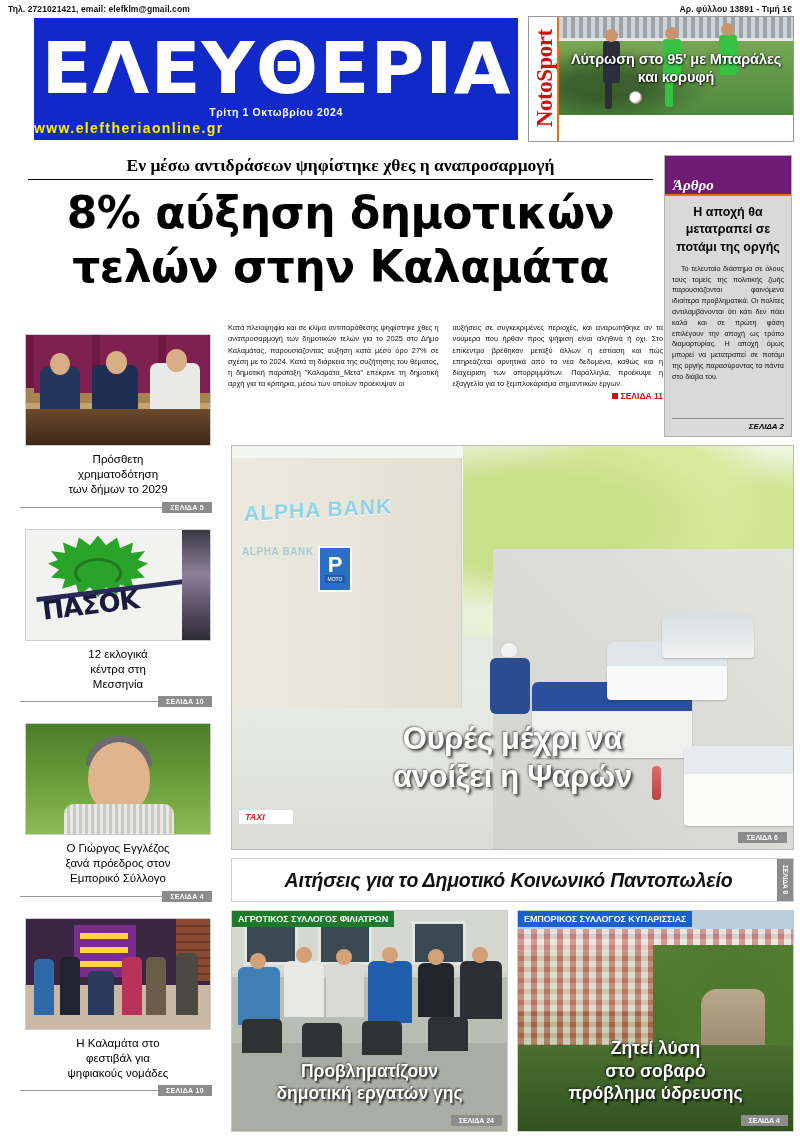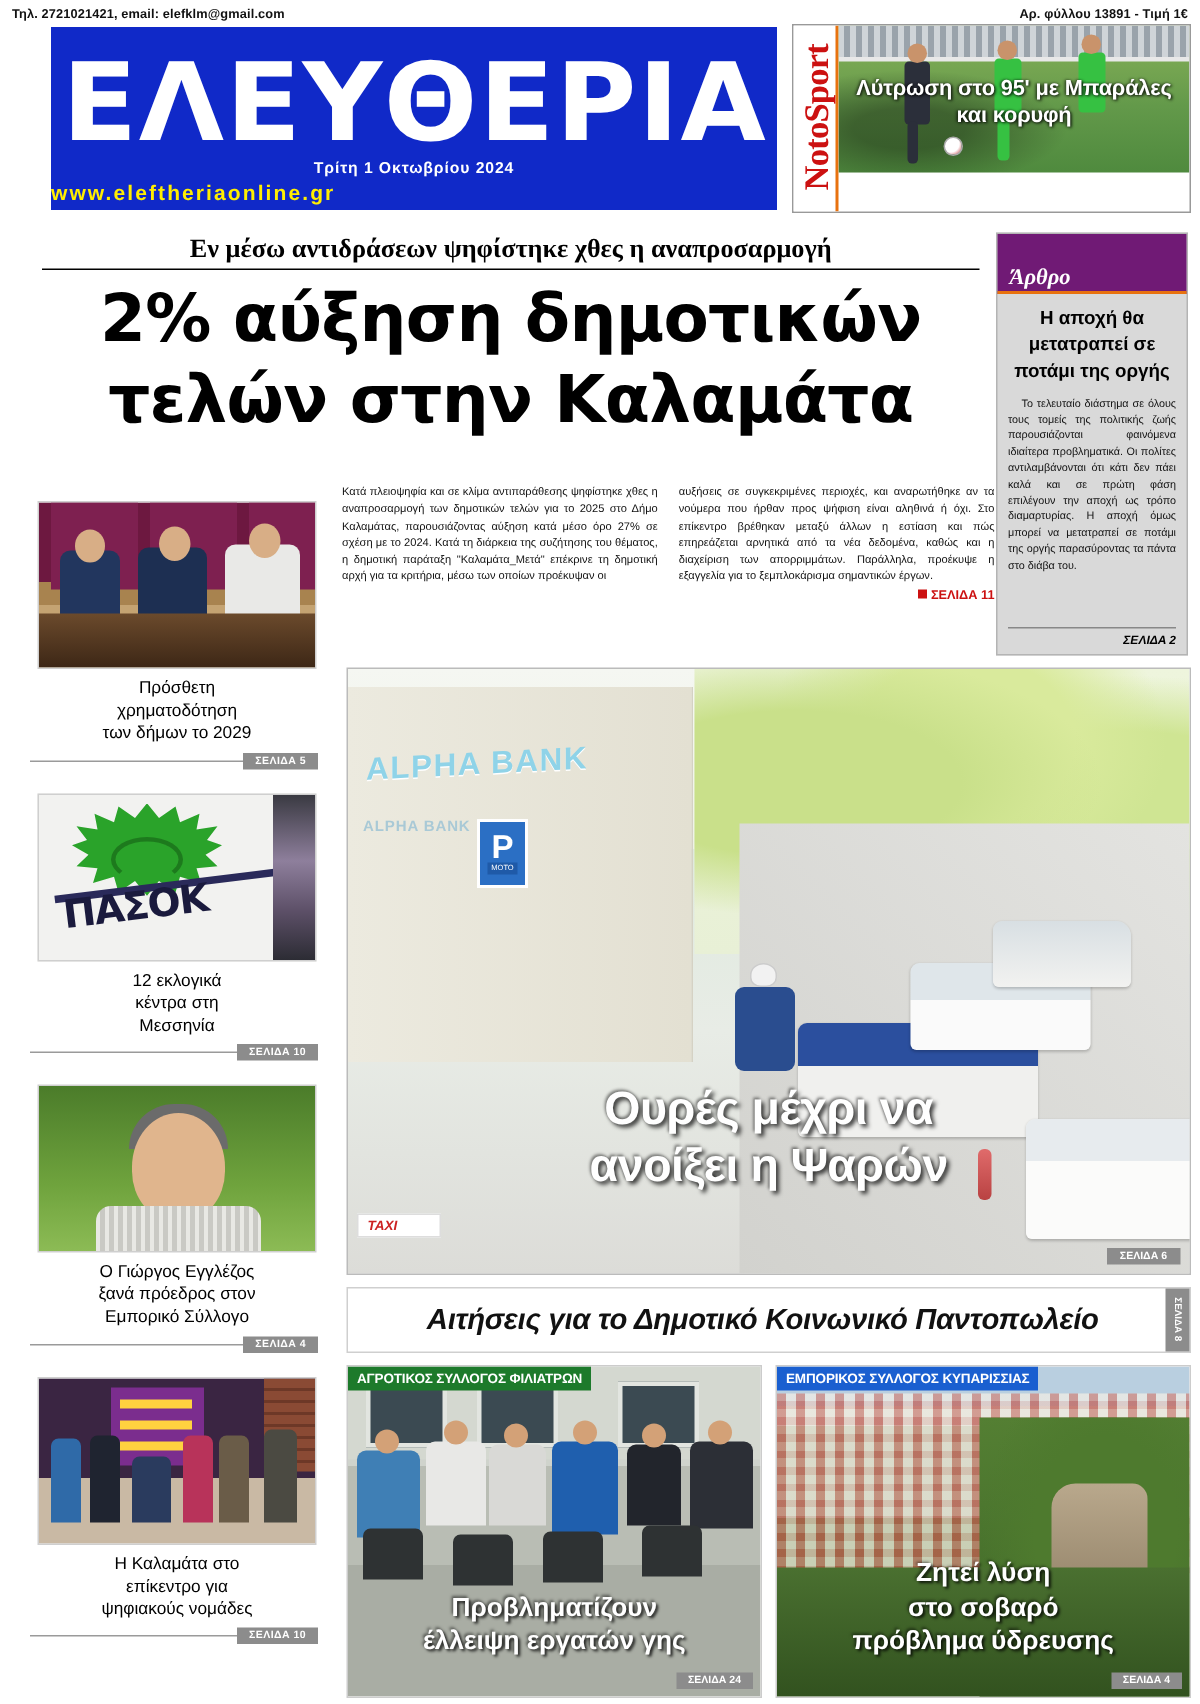--- a/index.html
+++ b/index.html
@@ -387,21 +387,21 @@
         <div class="ball" style="left:70px;top:74px;"></div>
       </div>
       <div class="sport-head">
         <span>Λύτρωση στο 95' με Μπαράλες και κορυφή</span>
       </div>
     </div>
   </div>
 
   <div class="kicker">Εν μέσω αντιδράσεων ψηφίστηκε χθες η αναπροσαρμογή</div>
   <div class="headline">
-    <div>2% αύξηση δημοτικών</div>
+    <div>8% αύξηση δημοτικών</div>
     <div>τελών στην Καλαμάτα</div>
   </div>
 
   <div class="arthro">
     <div class="arthro-tab">
       <span>Άρθρο</span>
     </div>
     <div class="arthro-head">Η αποχή θα μετατραπεί σε ποτάμι της οργής</div>
     <div class="arthro-body">Το τελευταίο διάστημα σε όλους τους τομείς της πολιτικής ζωής παρουσιάζονται φαινόμενα ιδιαίτερα προβληματικά. Οι πολίτες αντιλαμβάνονται ότι κάτι δεν πάει καλά και σε πρώτη φάση επιλέγουν την αποχή ως τρόπο διαμαρτυρίας. Η αποχή όμως μπορεί να μετατραπεί σε ποτάμι της οργής παρασύροντας τα πάντα στο διάβα του.</div>
     <div class="arthro-sel">ΣΕΛΙΔΑ 2</div>
@@ -483,21 +483,21 @@
         <div class="brick"></div>
         <div class="fig" style="left:8px;width:20px;height:56px;background:#2f6aa8;"></div>
         <div class="fig" style="left:34px;width:20px;height:58px;background:#1f2430;"></div>
         <div class="fig" style="left:62px;width:26px;height:44px;background:#2a3b5e;"></div>
         <div class="fig" style="left:96px;width:20px;height:58px;background:#b8335a;"></div>
         <div class="fig" style="left:120px;width:20px;height:58px;background:#6a5c48;"></div>
         <div class="fig" style="left:150px;width:22px;height:62px;background:#4b4a42;"></div>
       </div>
       <div class="side-cap">
         <div>Η Καλαμάτα στο</div>
-        <div>επίκεντρο για</div>
+        <div>φεστιβάλ για</div>
         <div>ψηφιακούς νομάδες</div>
       </div>
       <div class="side-sel-wrap">
         <div class="side-sel-line"></div>
         <div class="badge">ΣΕΛΙΔΑ 10</div>
       </div>
     </div>
 
   </div>
 
@@ -557,21 +557,21 @@
         <div class="sit" style="left:228px;top:50px;width:42px;height:58px;background:#2c2f36;"></div>
         <div class="hd" style="left:240px;top:36px;"></div>
         <div class="chair" style="left:10px;top:108px;"></div>
         <div class="chair" style="left:70px;top:112px;"></div>
         <div class="chair" style="left:130px;top:110px;"></div>
         <div class="chair" style="left:196px;top:106px;"></div>
       </div>
       <div class="bot-label green">ΑΓΡΟΤΙΚΟΣ ΣΥΛΛΟΓΟΣ ΦΙΛΙΑΤΡΩΝ</div>
       <div class="bot-overlay">
         <div>Προβληματίζουν</div>
-        <div>έλλειψη εργατών γης</div>
+        <div>δημοτική εργατών γης</div>
       </div>
       <div class="bot-badge">ΣΕΛΙΔΑ 24</div>
     </div>
 
     <div class="botcard">
       <div class="ph-town">
         <div class="houses"></div>
         <div class="green1"></div>
         <div class="rock"></div>
         <div class="fg"></div>

